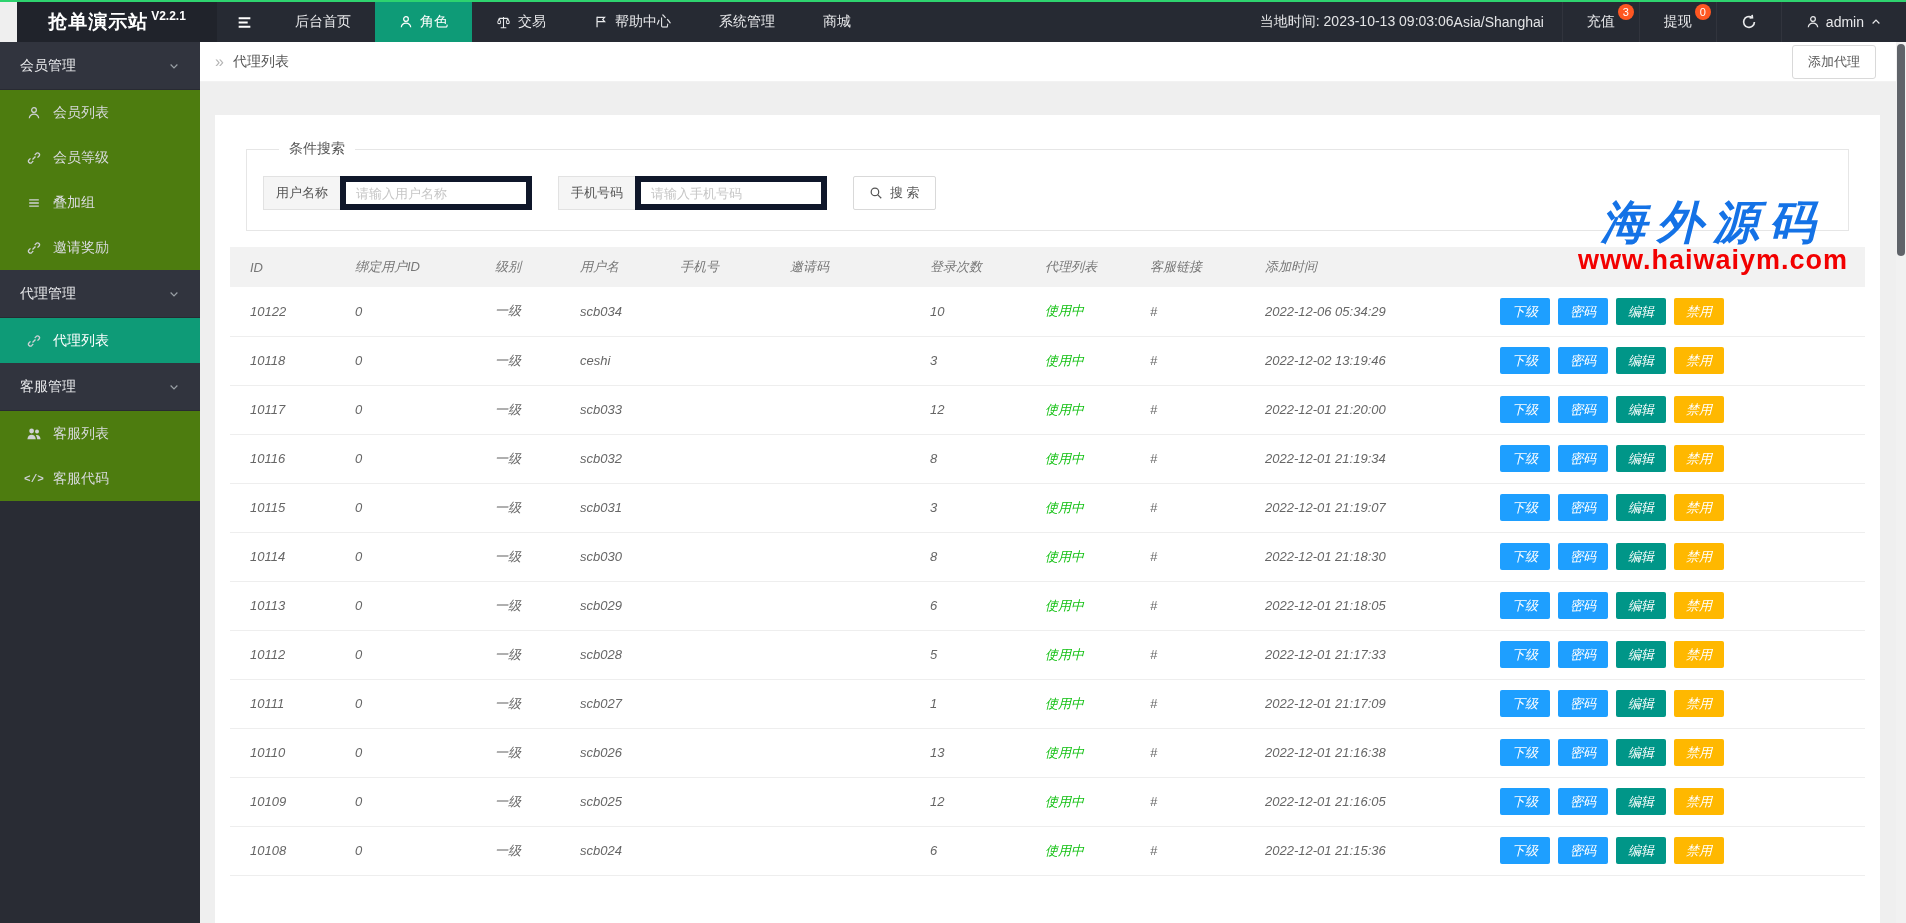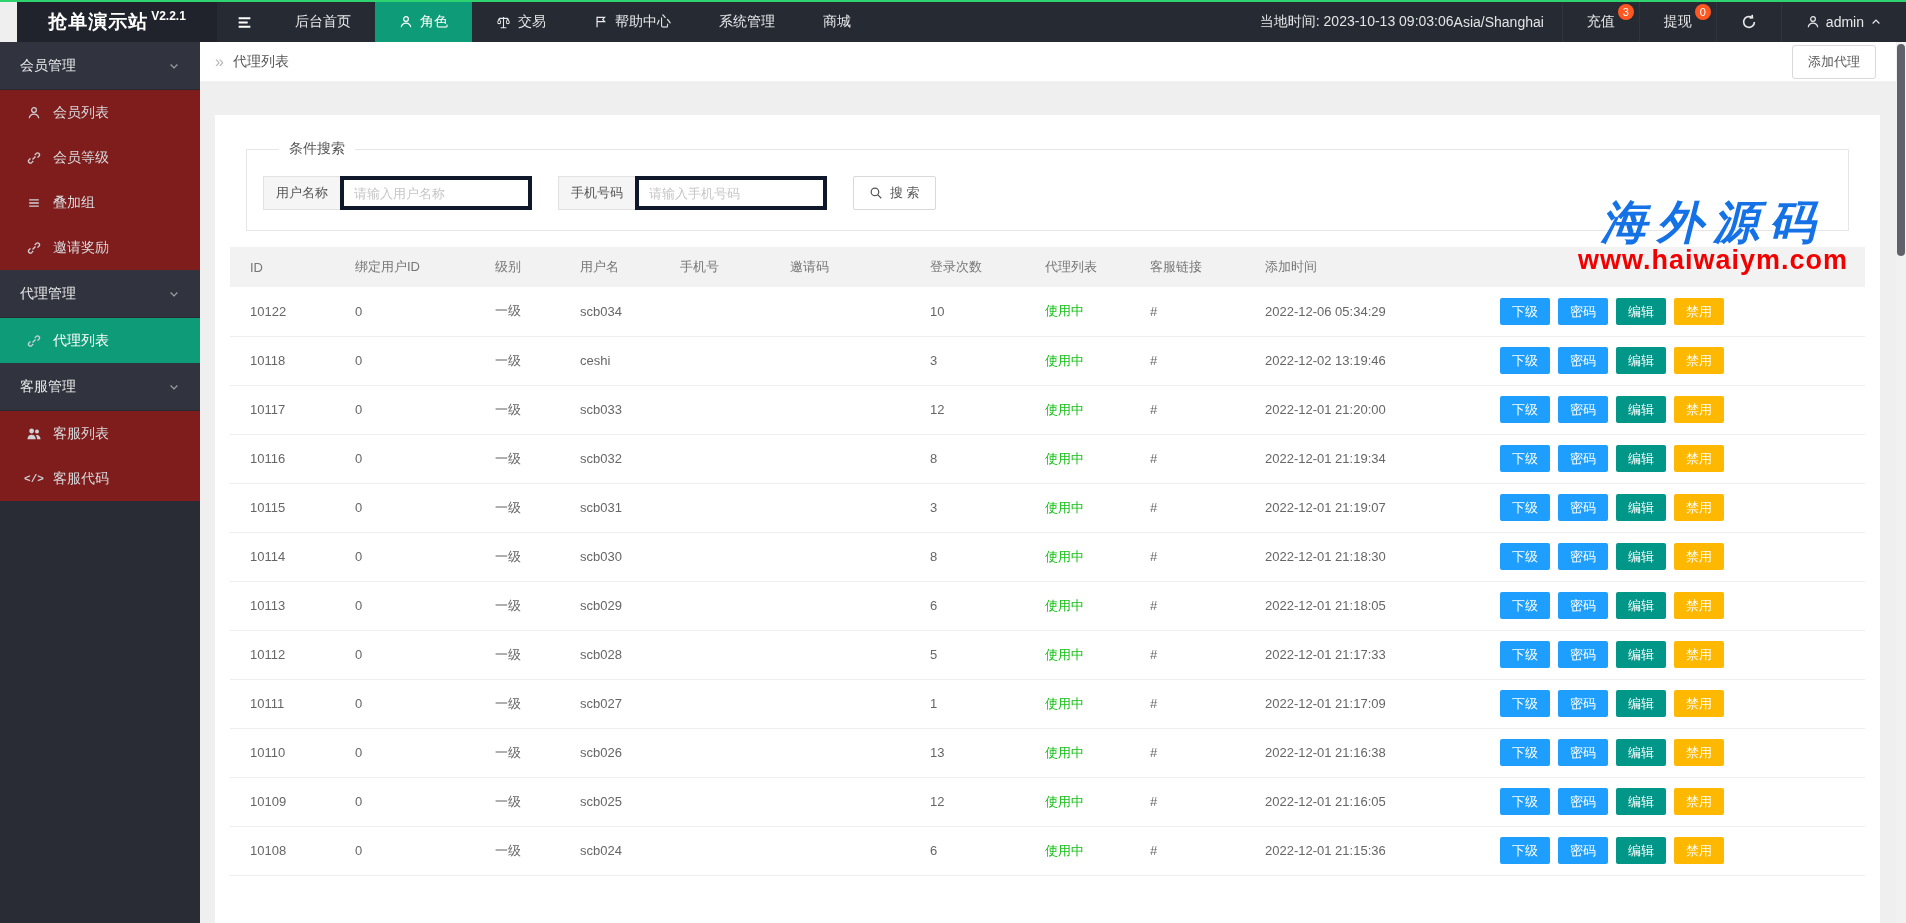--- a/index.html
+++ b/index.html
@@ -18,45 +18,45 @@
   .nav-item.active { background:#0e9b77; color:#fff; }
   .header-right { margin-left:auto; display:flex; align-items:stretch; font-size:14px; }
   .time-box { display:flex; align-items:center; padding:0 18px; color:#e3e4e6; }
   .hbtn { position:relative; display:flex; align-items:center; gap:6px; padding:0 24px; cursor:pointer; border-left:1px solid rgba(255,255,255,0.05); }
   .badge { position:absolute; top:2px; right:5px; background:#ff5722; color:#fff; font-size:11px; height:16px; min-width:16px; line-height:16px; text-align:center; border-radius:8px; padding:0 4px; }
 
   
   .sidebar { position:absolute; top:42px; left:0; width:200px; bottom:0; background:#292c34; z-index:20; }
   .side-sec { height:48px; display:flex; align-items:center; justify-content:space-between; padding:0 20px; background:#31343e; color:#e8e9eb; font-size:14px; cursor:pointer; border-bottom:1px solid rgba(0,0,0,0.18); }
   .side-sec .icon { color:#9aa0a6; }
-  .side-item { height:45px; display:flex; align-items:center; gap:11px; padding:0 0 0 26px; color:#d8dadd; font-size:14px; background:#7f1d1d; cursor:pointer; }
+  .side-item { height:45px; display:flex; align-items:center; gap:11px; padding:0 0 0 26px; color:#d8dadd; font-size:14px; background:#4d7c0f; cursor:pointer; }
   .side-item .icon { color:#cfd2d6; width:16px; display:flex; justify-content:center; }
   .side-item.active { background:#0e9b77; color:#fff; }
   .side-item .code { font-family:"Liberation Mono","DejaVu Sans Mono",monospace; font-size:11px; font-weight:bold; }
 
   
   .main { position:absolute; left:200px; top:42px; right:0; bottom:0; background:#efefef; }
   .breadcrumb-bar { height:40px; background:#fff; display:flex; align-items:center; justify-content:space-between; padding:0 16px 0 15px; border-bottom:1px solid #f2f2f2; }
   .bc-left { display:flex; align-items:center; gap:9px; }
   .bc-arrow { color:#b5b5b5; font-size:16px; }
   .bc-title { color:#555; font-size:14px; }
   .add-btn { background:#fff; border:1px solid #d9d9d9; border-radius:3px; color:#595959; font-size:13px; padding:7px 15px; cursor:pointer; margin-right:14px; }
 
   .card { position:absolute; left:15px; right:26px; top:73px; bottom:0; background:#fff; padding:19px 15px; }
 
   fieldset.search-field { border:1px solid #e6e6e6; margin:6px 16px 16px; padding:14px 16px 20px; }
   fieldset.search-field legend { font-size:14px; color:#555; padding:0 10px; margin-left:16px; }
   .search-row { display:flex; align-items:center; gap:26px; margin-top:4px; }
   .input-group { display:flex; height:34px; }
   .input-addon { background:#f5f5f5; border:1px solid #e2e2e2; border-right:none; font-size:13px; color:#555; display:flex; align-items:center; padding:0 12px; }
-  .input-group input { border:4px solid #0f172a; width:192px; padding:0 10px; font-size:13px; color:#333; outline:none; }
+  .input-group input { border:6px solid #0f172a; width:192px; padding:0 10px; font-size:13px; color:#333; outline:none; }
   .input-group input::placeholder { color:#c6c6c6; }
   .search-btn { display:flex; align-items:center; gap:7px; height:34px; padding:0 15px; background:#fff; border:1px solid #d9d9d9; border-radius:2px; font-size:13px; color:#555; cursor:pointer; }
 
-  table.agents { width:100%; border-collapse:collapse; table-layout:fixed; margin-top:8px; }
+  table.agents { width:100%; border-collapse:collapse; table-layout:fixed; margin-top:8px;font-style:italic; }
   table.agents th { background:#f2f2f2; height:40px; text-align:left; font-weight:normal; font-size:13px; color:#777; padding:0 10px; }
   table.agents th:first-child, table.agents td:first-child { padding-left:20px; }
   table.agents td { height:49px; border-bottom:1px solid #eee; font-size:13px; color:#666; padding:0 10px; overflow:hidden; white-space:nowrap; }
   .act-btn { display:inline-block; color:#fff; font-size:13px; padding:7px 12px; border-radius:2px; margin-right:8px; cursor:pointer; line-height:1; }
 
   
   .watermark { position:absolute; right:58px; top:156px; text-align:center; z-index:25; pointer-events:none; }
   .wm1 { font-family:"DejaVu Serif","Liberation Serif",serif; font-style:italic; font-weight:bold; font-size:46px; letter-spacing:10px; line-height:1.05; }
   .wm2 { font-weight:bold; font-size:27px; letter-spacing:1px; line-height:1.1; }
 

